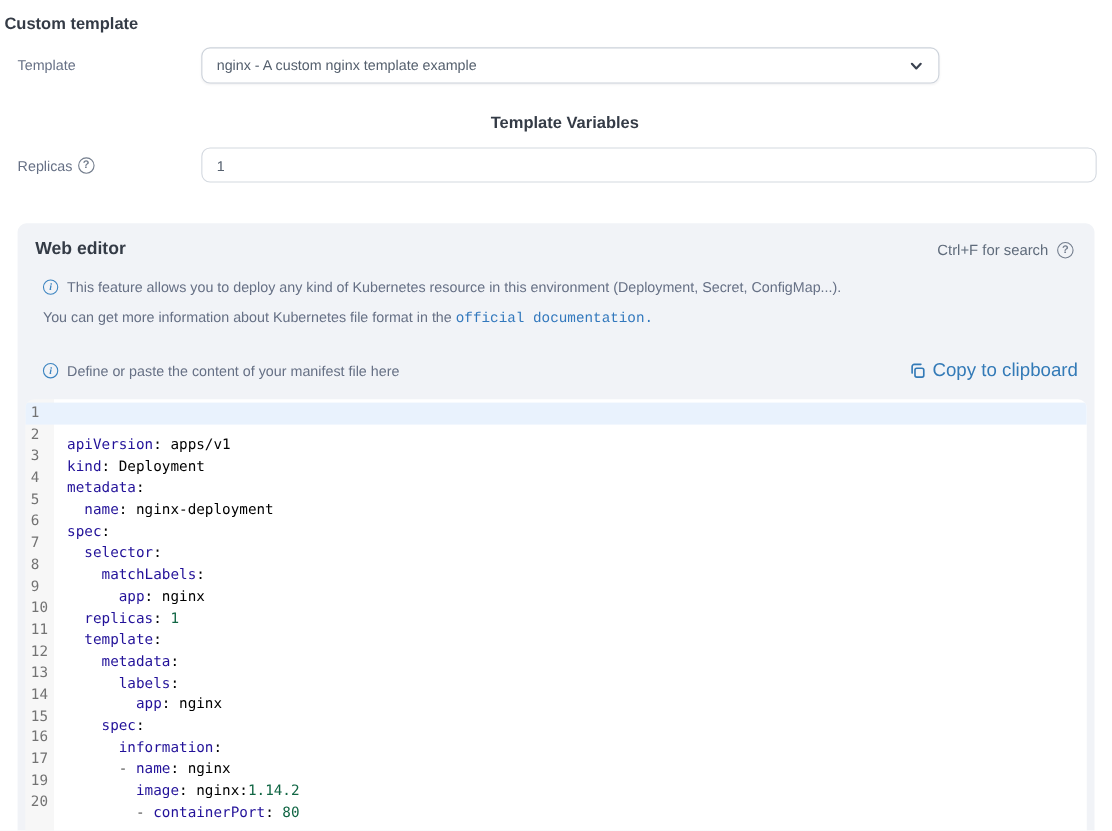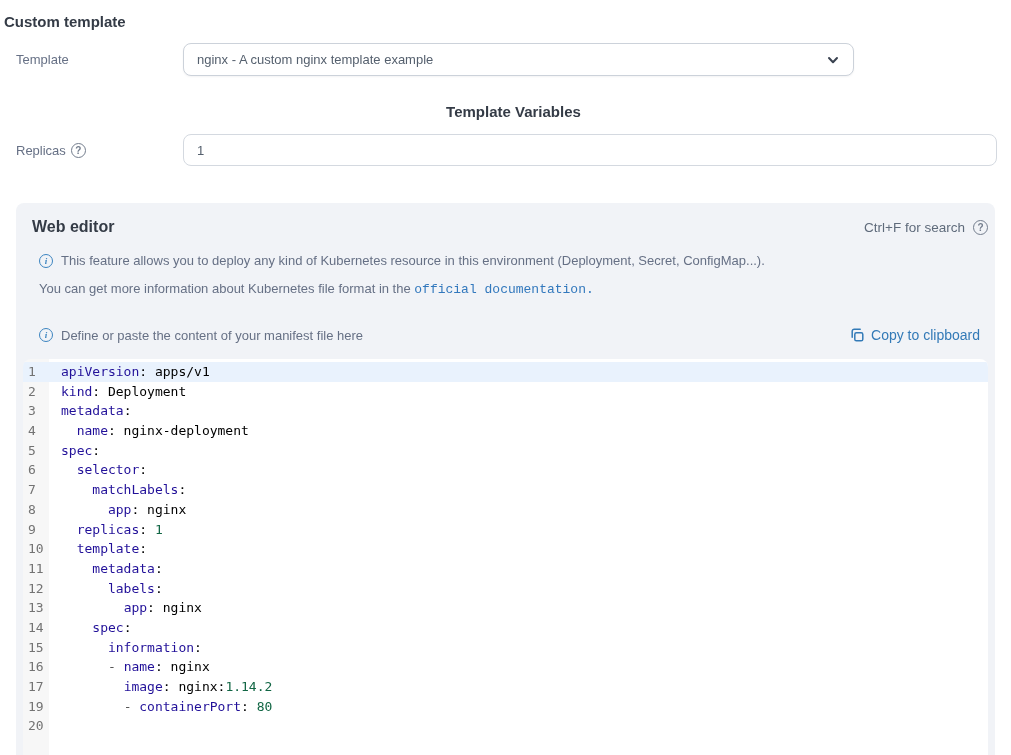--- a/index.html
+++ b/index.html
@@ -30,44 +30,44 @@
     font-size:10px; font-weight:700; color:#737d8d; flex:0 0 auto; cursor:pointer; }
   .iicon { display:inline-flex; align-items:center; justify-content:center;
     width:14px; height:14px; border:1.2px solid #3c84c0; border-radius:50%;
     font-size:9px; font-weight:700; color:#3c84c0; flex:0 0 auto;
     font-family:"Liberation Serif", serif; font-style:italic; }
 
   
   .panel { position:absolute; left:16px; top:190px; width:979px; height:565px;
     background:#f1f3f7; border-radius:8px; padding:0 7px; overflow:hidden; }
   .panel-header { display:flex; align-items:center; justify-content:space-between;
-    margin:15px 0 0 9px; }
+    margin:15px 12px 0 9px; }
   .panel-title { font-size:16px; font-weight:700; color:#343b46; }
   .search-hint { display:flex; align-items:flex-start; gap:8px; font-size:13.5px; color:#5f6b7b; }
 
   .info-line { display:flex; align-items:center; gap:8px; margin:17px 8px 0 16px;
     font-size:13px; color:#667085; }
   .info-line2 { margin:13px 8px 0 16px; font-size:13px; color:#667085; }
   .doc-link { color:#3278bd; text-decoration:none; cursor:pointer;font-family:Liberation Mono, monospace; }
 
   .editor-toolbar { display:flex; align-items:center; justify-content:space-between;
     margin:30px 8px 0 16px; }
   .toolbar-hint { display:flex; align-items:center; gap:8px; font-size:13px; color:#667085; }
-  .copy-btn { display:flex; align-items:center; gap:6px; font-size:14px; color:#337ab7;
+  .copy-btn { display:flex; align-items:center; gap:6px; font-size:17px; color:#337ab7;
     background:none; border:none; cursor:pointer; font-family:"Liberation Sans", sans-serif; }
 
   
   .editor { margin-top:16px; height:410px; border-radius:8px 8px 0 0; overflow:hidden;
     background:linear-gradient(to right, #f7f7f7 0, #f7f7f7 26px, #ffffff 26px);
     font-family:"DejaVu Sans Mono", monospace; font-size:13px; line-height:19.7px;
     padding-top:3px; cursor:text; }
   .line { display:flex; height:19.7px; white-space:pre; }
   .line.active { background:#e9f2fd; }
   .ln { width:26px; padding-left:5px; color:#737373; flex:0 0 auto; }
-  .code { padding-left:12px; color:#000; }
+  .code { padding-left:12px; color:#000;margin-top:29px; }
   .tok-key { color:#221199; }
   .tok-num { color:#116644; }
   .tok-meta { color:#555555; }
   .tok-plain { color:#000000; }
 </style>
 </head>
 <body>
 
 <div class="page">
 

